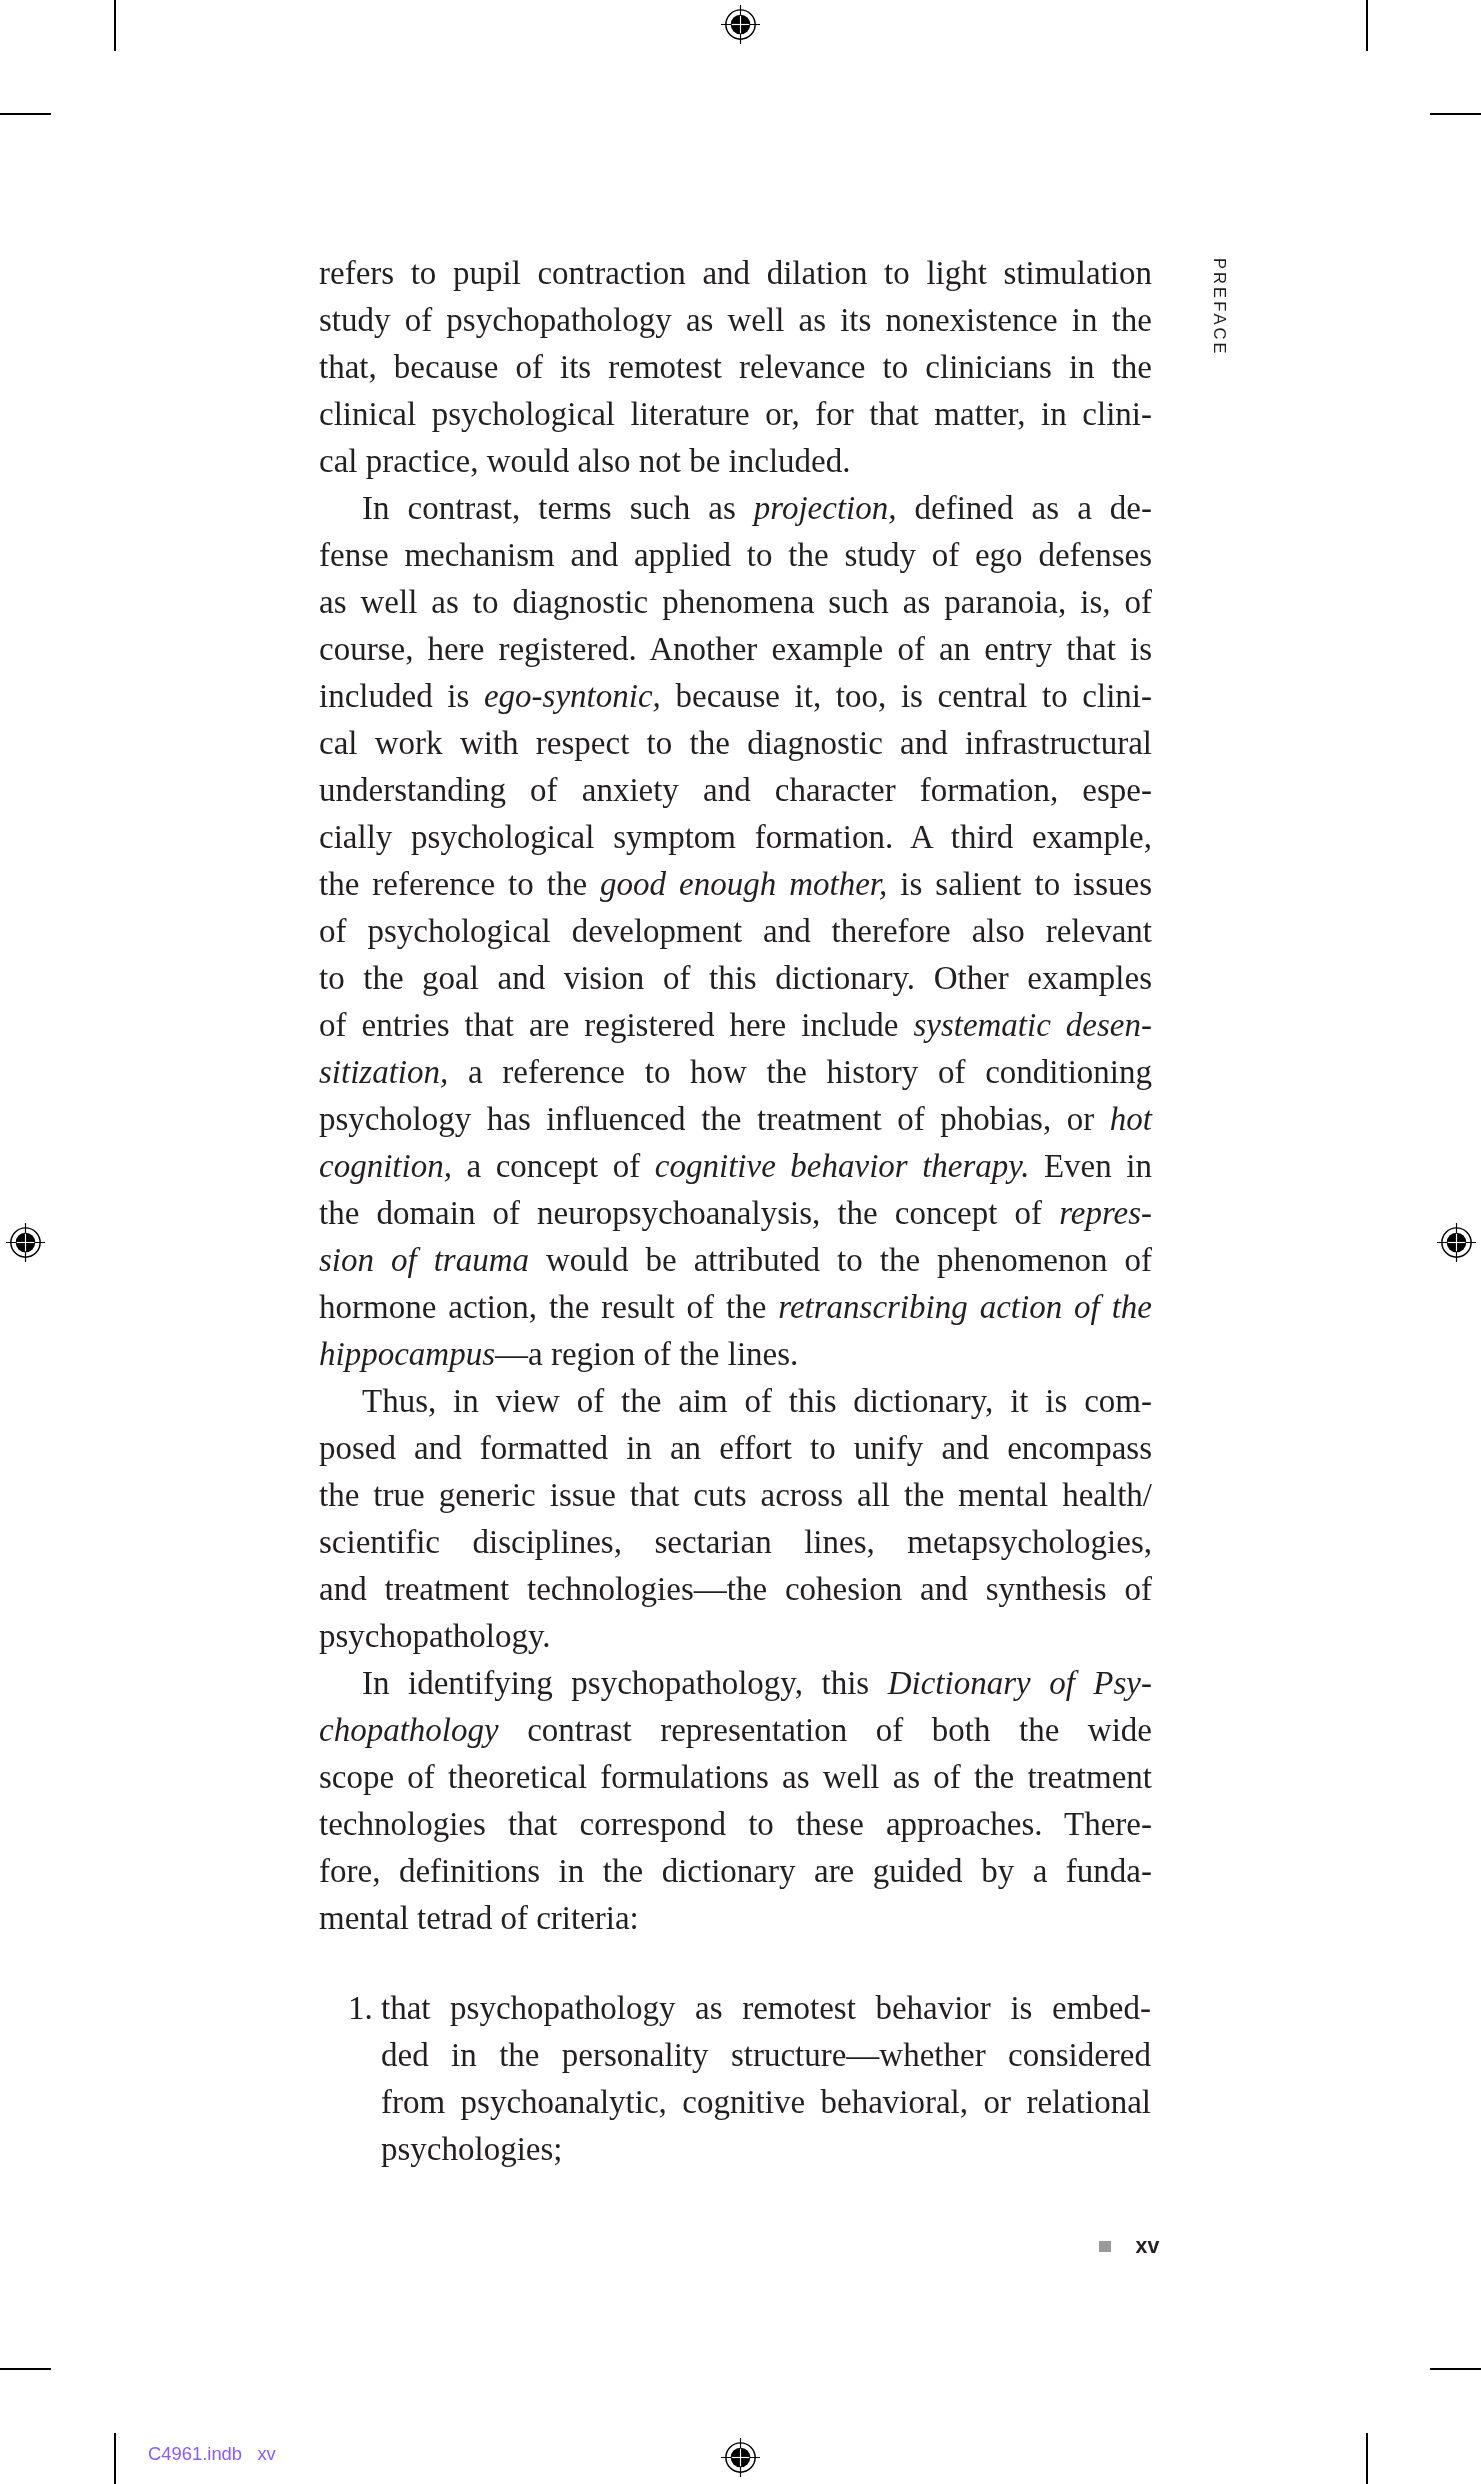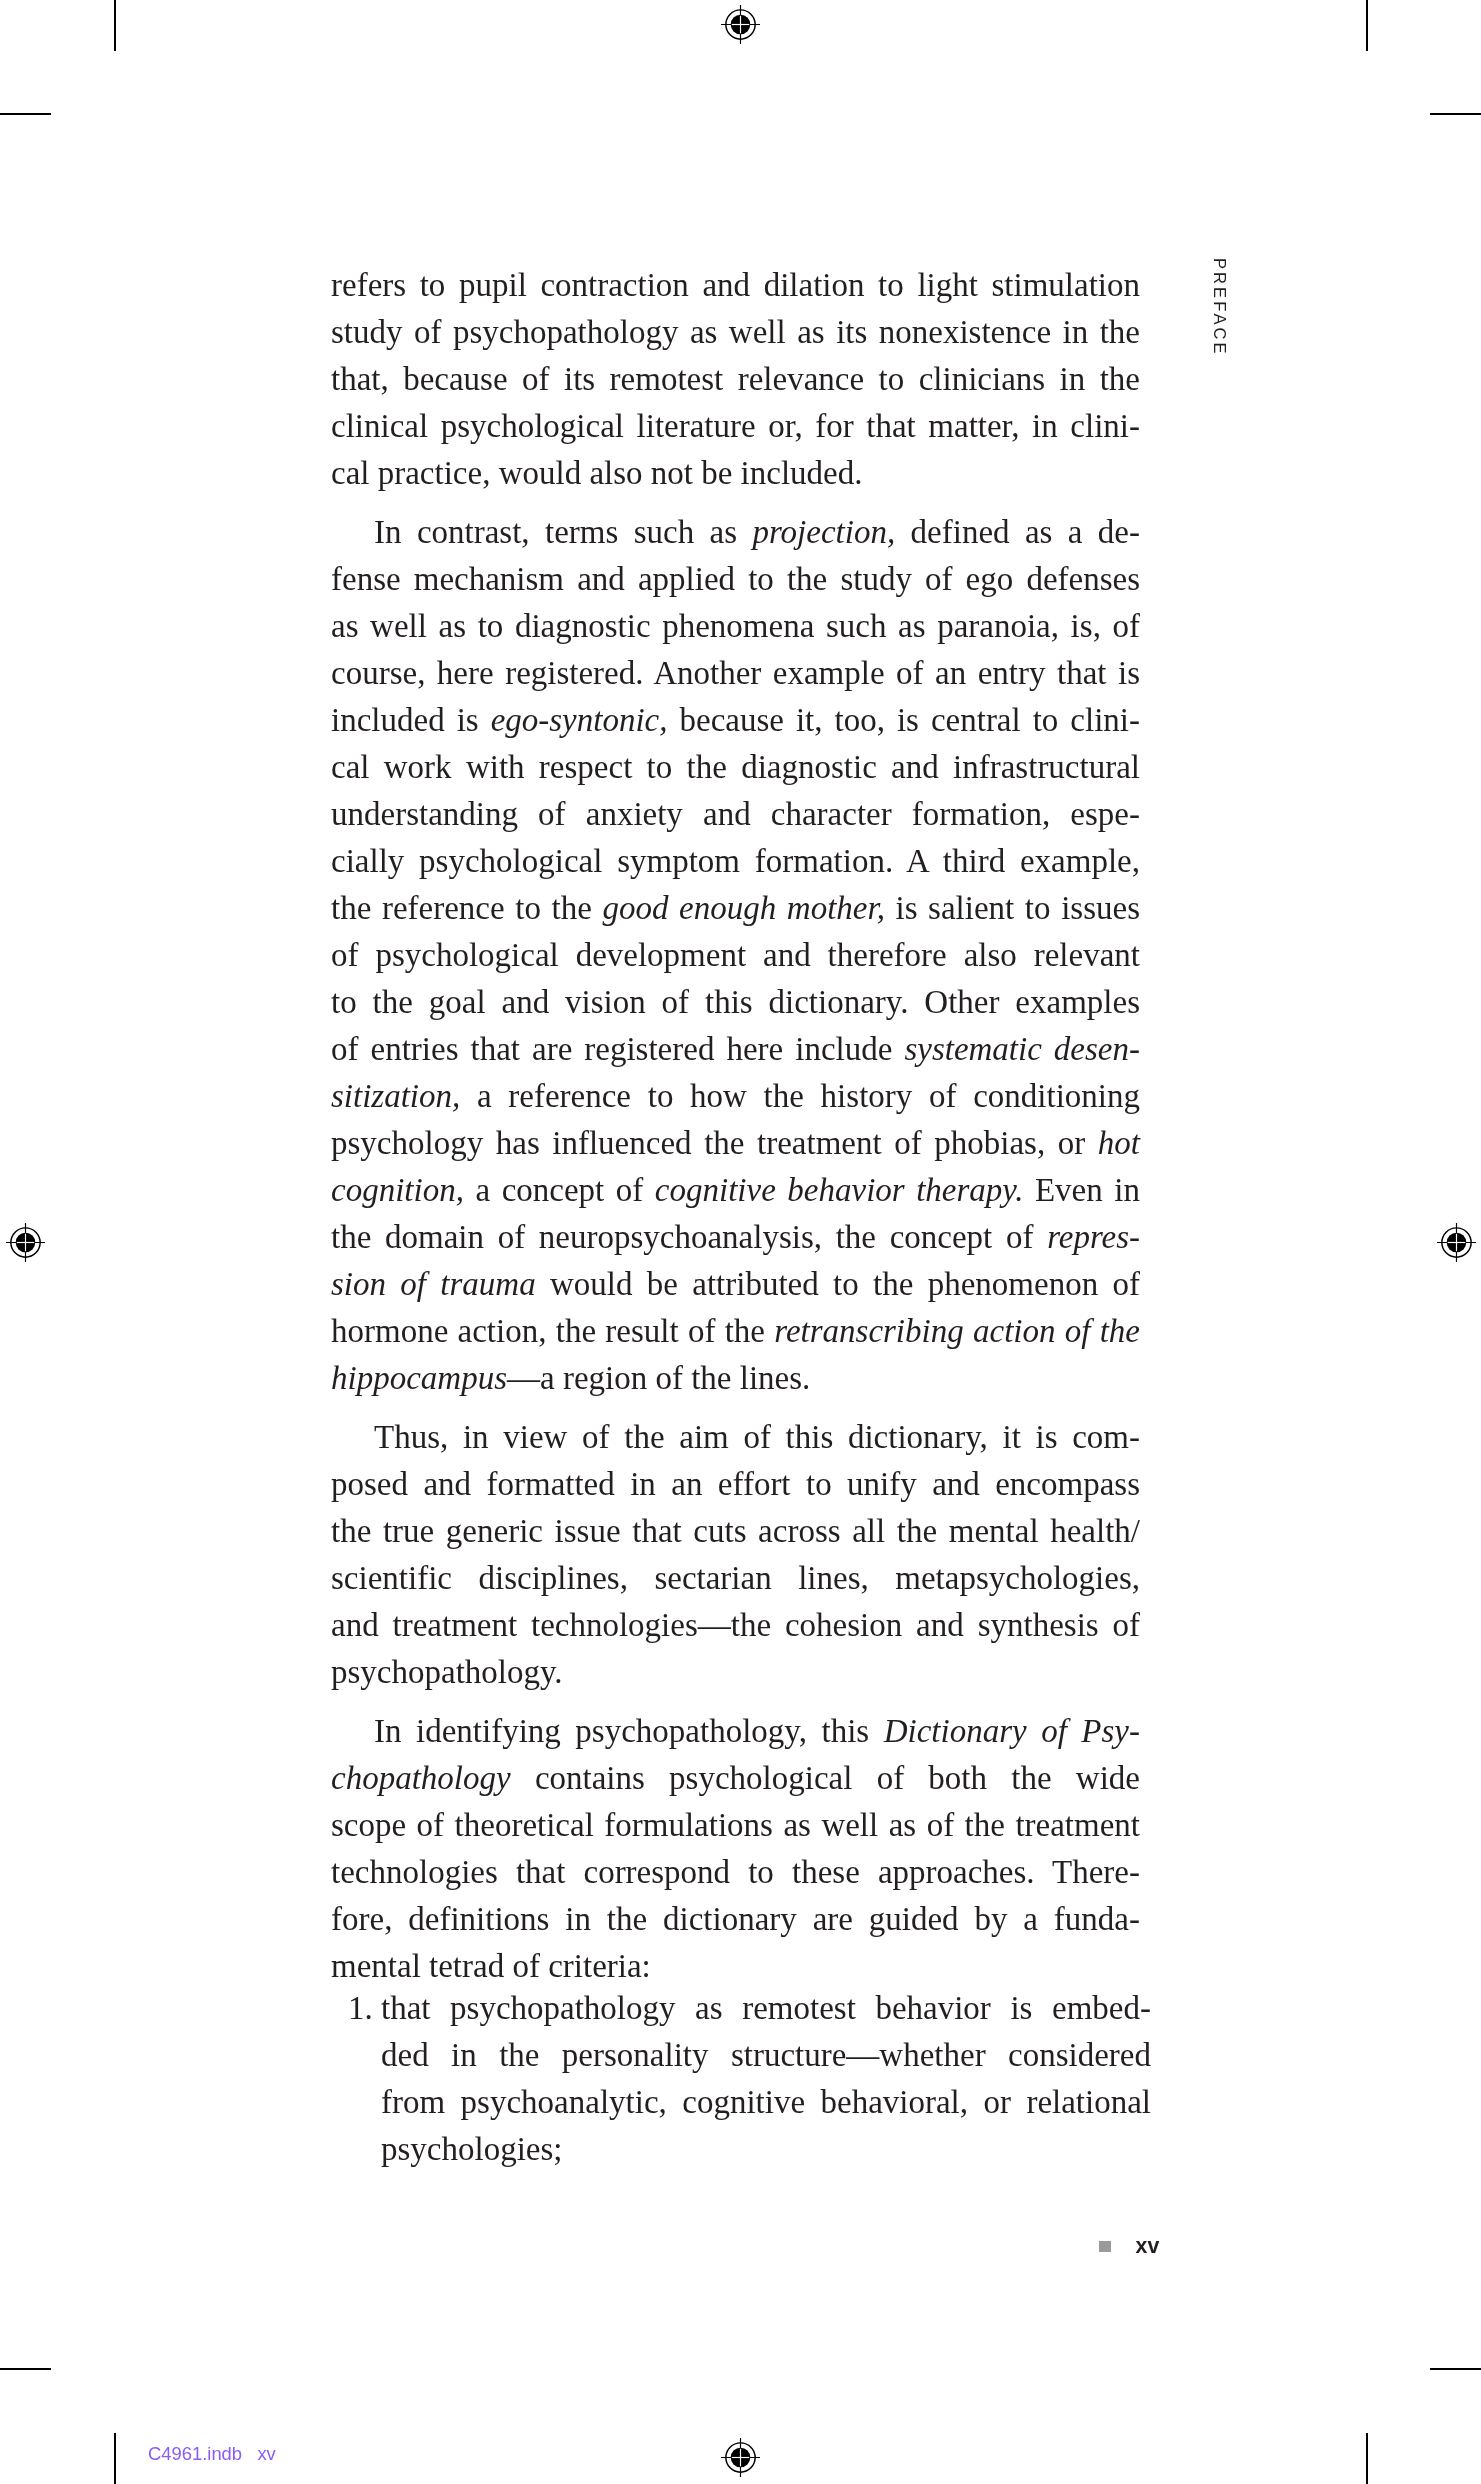--- a/index.html
+++ b/index.html
@@ -47,21 +47,21 @@
       top: 250px;
       width: 833px;
       font-family: "Liberation Serif", "DejaVu Serif", serif;
       font-size: 33px;
       line-height: 47px;
       color: #231f20;
       text-align: justify;
       hyphens: manual;
     }
     .text-block p {
-      margin: 12px;
+      margin: 0;
       text-align-last: left;
     }
     .line {
       display: block;
       text-align: justify;
       text-align-last: justify;
       white-space: nowrap;
       overflow: visible;
     }
     .line.last {
@@ -207,21 +207,21 @@
     <span class="line first-indent">Thus, in view of the aim of this dictionary, it is com-</span>
     <span class="line">posed and formatted in an effort to unify and encompass</span>
     <span class="line">the true generic issue that cuts across all the mental health/</span>
     <span class="line">scientific disciplines, sectarian lines, metapsychologies,</span>
     <span class="line">and treatment technologies—the cohesion and synthesis of</span>
     <span class="line last">psychopathology.</span>
   </p>
 
   <p>
     <span class="line first-indent"><span>In identifying psychopathology, this </span><em>Dictionary of Psy-</em></span>
-    <span class="line"><em>chopathology</em><span> contains psychological of both the wide</span></span>
+    <span class="line"><em>chopathology</em><span> contrast representation of both the wide</span></span>
     <span class="line">scope of theoretical formulations as well as of the treatment</span>
     <span class="line">technologies that correspond to these approaches. There-</span>
     <span class="line">fore, definitions in the dictionary are guided by a funda-</span>
     <span class="line last">mental tetrad of criteria:</span>
   </p>
 </div>
 
 <div class="list">
   <div class="list-item">
     <span class="list-num">1.</span>

